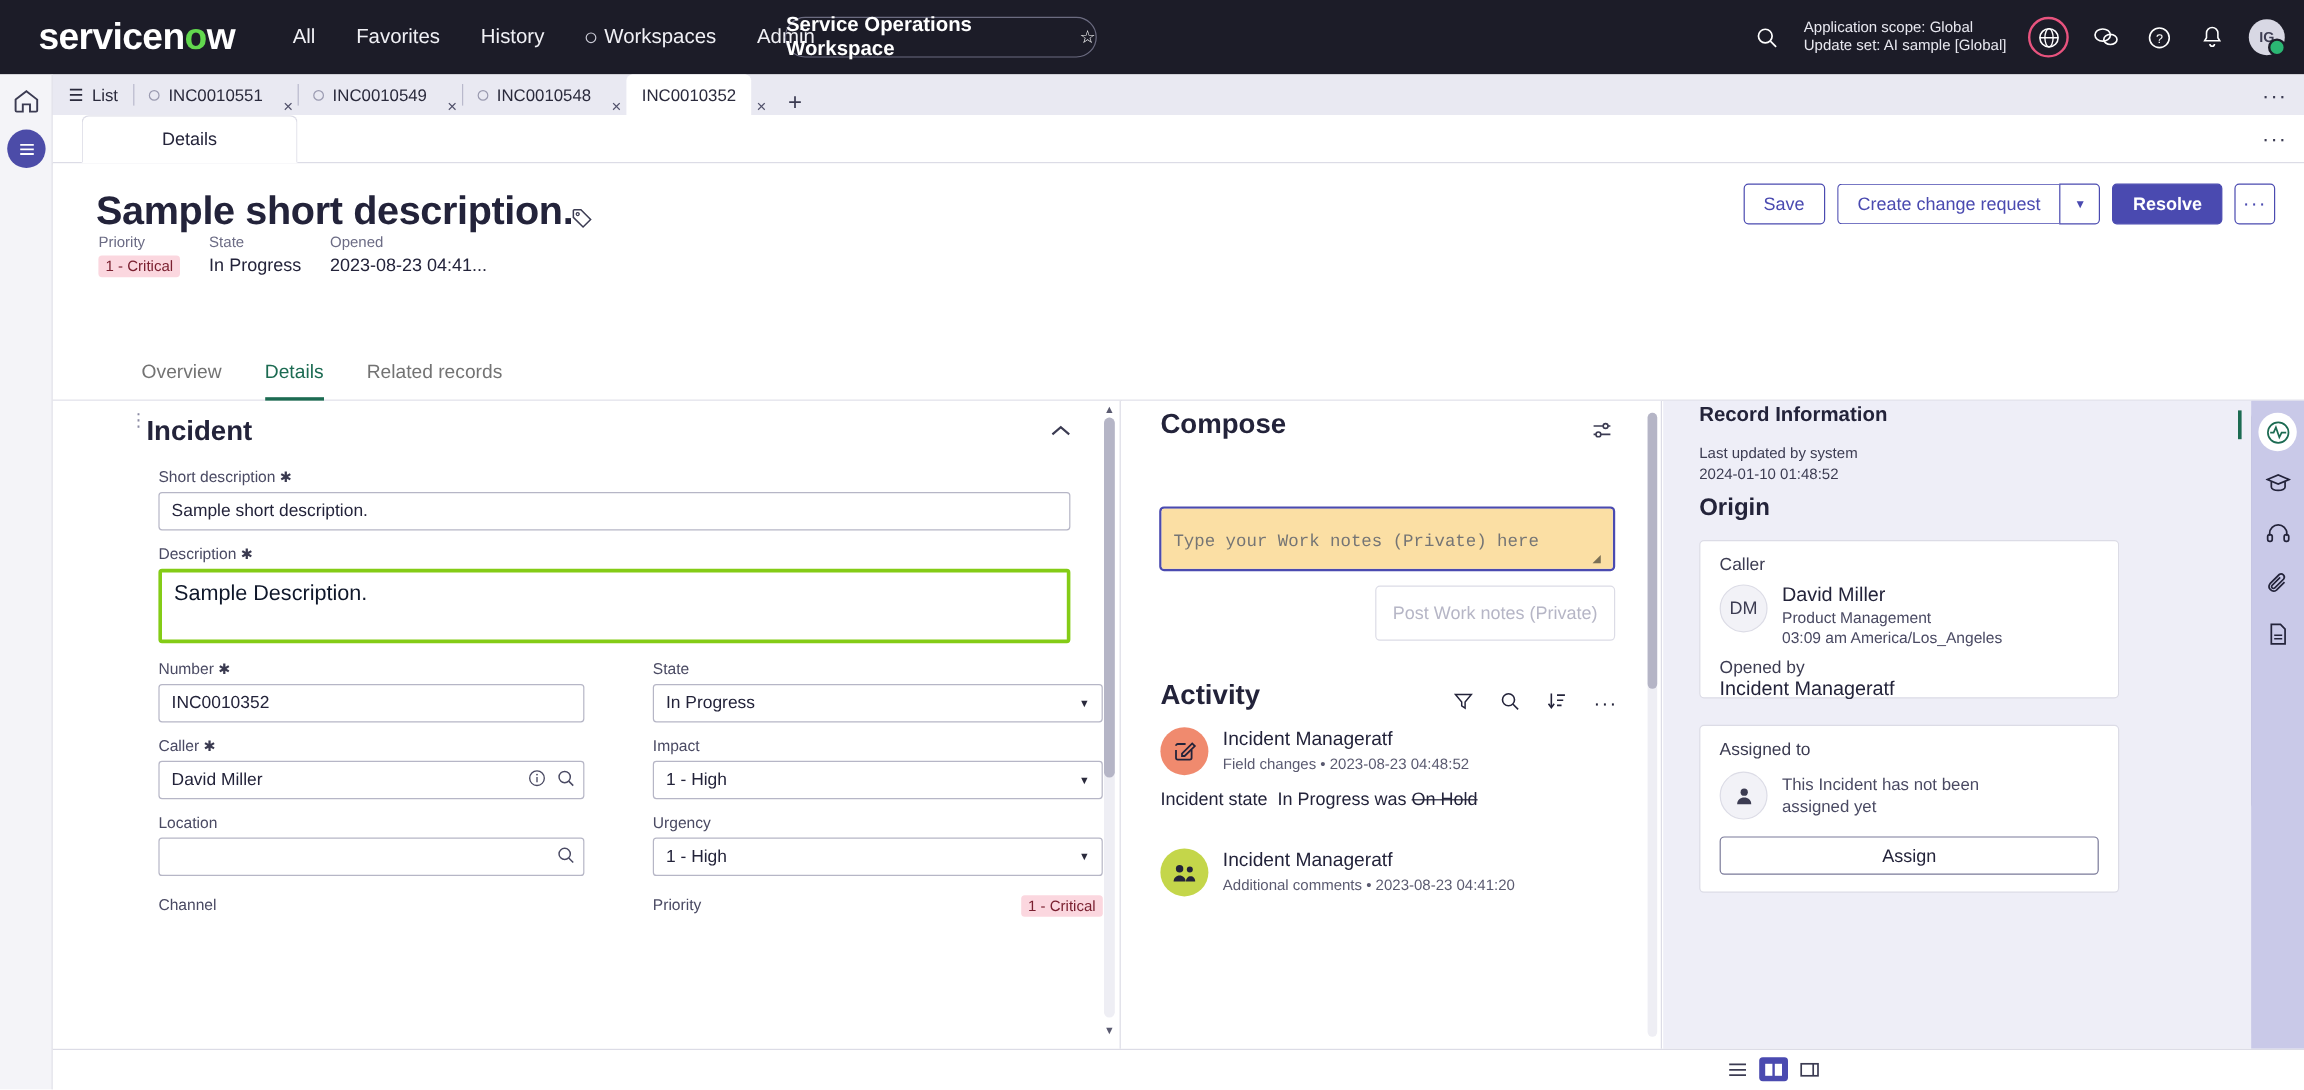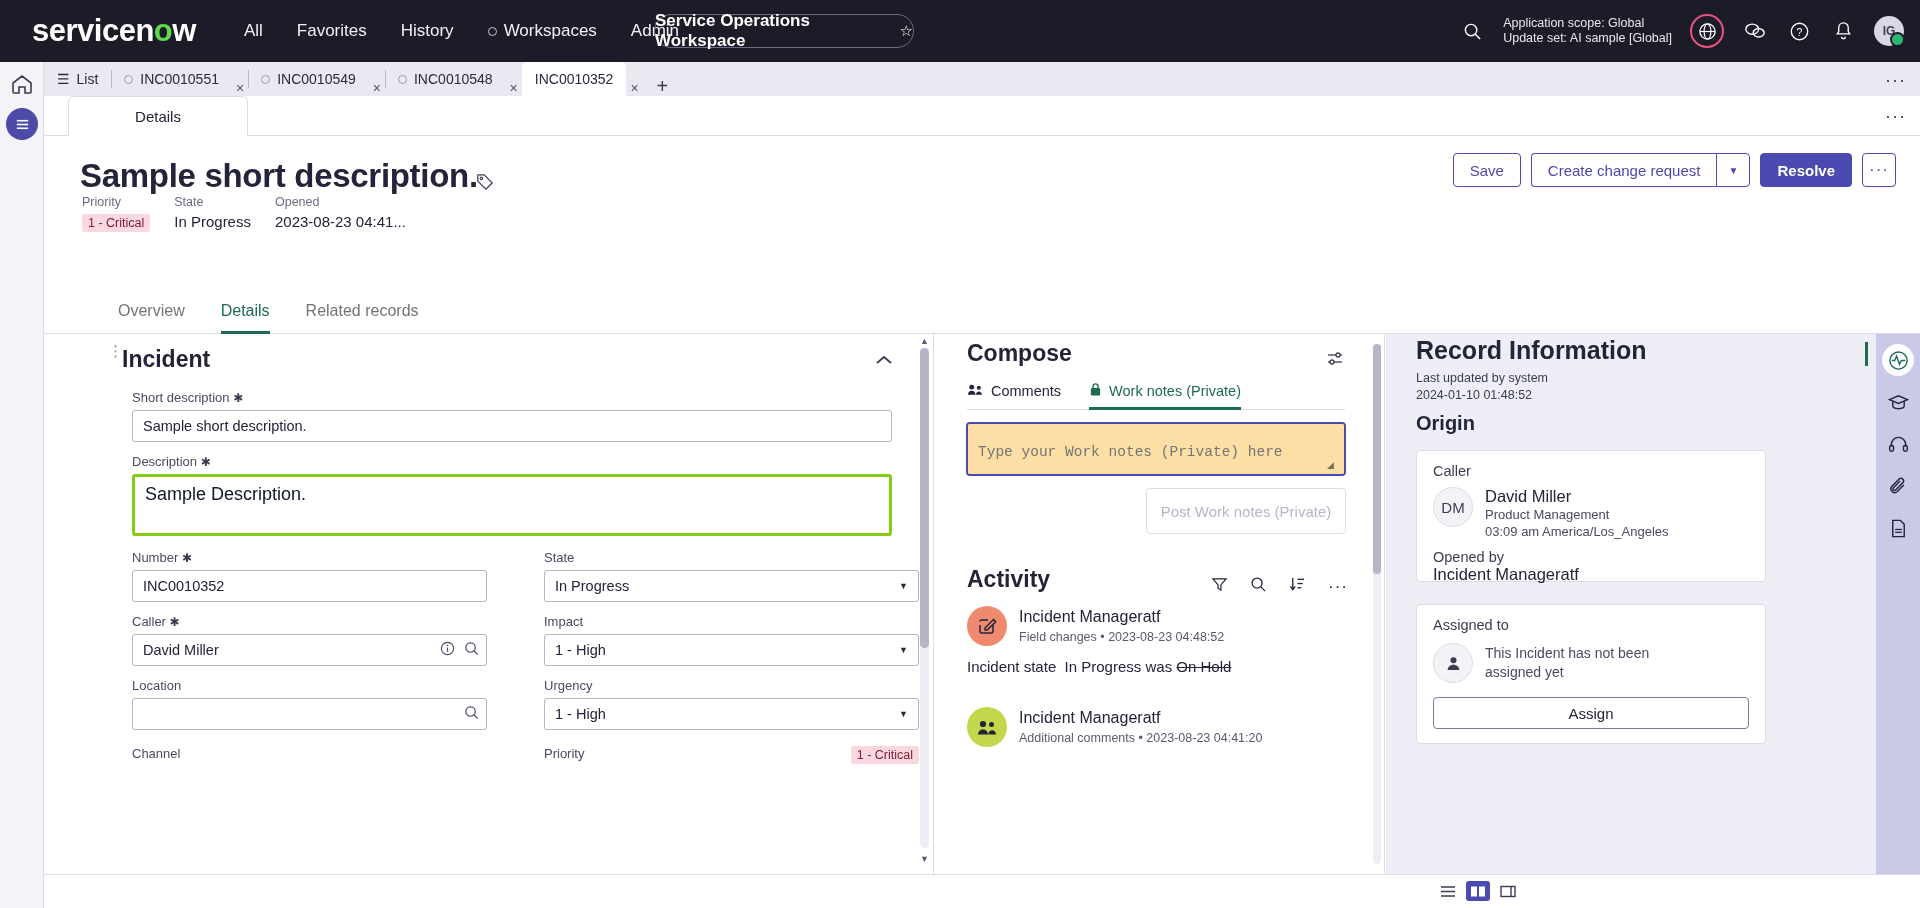--- a/index.html
+++ b/index.html
@@ -225,21 +225,21 @@
   .act-chg { position: absolute; left: 0; font-size: 15px; color: #23233a; }
   .strike { text-decoration: line-through; }
   .midscroll-track { position: absolute; right: 3px; top: 10px; width: 8px; height: 520px; background: #eeeef4; border-radius: 5px; }
   .midscroll-thumb { position: absolute; left: 0; top: 0; width: 8px; height: 230px; background: #b5b5c6; border-radius: 5px; }
 
   
   .col-right {
     position: absolute; left: 1342px; top: 0; width: 534px; height: 540px;
     background: #eeeef7; overflow: hidden;
   }
-  .ri-title { position: absolute; left: 30px; top: 2px; font-size: 25px; font-weight: bold; color: #23233a; }
+  .ri-title { position: absolute; left: 30px; top: 2px; font-size: 17px; font-weight: bold; color: #23233a; }
   .ri-sub { position: absolute; left: 30px; top: 36px; font-size: 12.5px; color: #3c3c52; line-height: 17px; }
   .ri-origin { position: absolute; left: 30px; top: 78px; font-size: 20px; font-weight: bold; color: #23233a; }
   .ri-card {
     position: absolute; left: 30px; width: 350px; background: #fff;
     border: 1px solid #dcdce6; border-radius: 4px;
   }
   .ri-lbl { font-size: 14.5px; color: #3c3c52; }
   .ri-av {
     width: 40px; height: 40px; border-radius: 50%; background: #f2f2f7;
     border: 1px solid #dcdce6; display: flex; align-items: center; justify-content: center;
@@ -525,38 +525,20 @@
 
   <div class="col-mid">
     <div class="compose-title">Compose</div>
     <div class="compose-settings">
       <svg width="18" height="18" viewBox="0 0 18 18">
           <line x1="2" y1="5" x2="16" y2="5" stroke="#3b3b52" stroke-width="1.3"></line>
           <circle cx="12" cy="5" r="2" fill="#fff" stroke="#3b3b52" stroke-width="1.3"></circle>
           <line x1="2" y1="12" x2="16" y2="12" stroke="#3b3b52" stroke-width="1.3"></line>
           <circle cx="6" cy="12" r="2" fill="#fff" stroke="#3b3b52" stroke-width="1.3"></circle>
         </svg>
-    </div>
-    <div class="ctabs">
-      <div class="ctab">
-        <span><svg width="17" height="13" viewBox="0 0 18 13">
-              <circle cx="5" cy="4" r="2.6" fill="#23233a"></circle>
-              <circle cx="12.5" cy="4.6" r="2.1" fill="#23233a"></circle>
-              <path d="M1 12c0-2.5 1.9-4.2 4-4.2s4 1.7 4 4.2z" fill="#23233a"></path>
-              <path d="M9.4 12c0-2.1 1.5-3.5 3.2-3.5s3.2 1.4 3.2 3.5z" fill="#23233a"></path>
-            </svg></span>
-        <span>Comments</span>
-      </div>
-      <div class="ctab active">
-        <span><svg width="13" height="15" viewBox="0 0 14 16">
-              <rect x="2" y="6.5" width="10" height="8" rx="1.3" fill="#1c6b52"></rect>
-              <path d="M4.3 6.5V4.6a2.7 2.7 0 015.4 0v1.9" fill="none" stroke="#1c6b52" stroke-width="1.5"></path>
-            </svg></span>
-        <span>Work notes (Private)</span>
-      </div>
     </div>
     <textarea class="compose-box" placeholder="Type your Work notes (Private) here" style=""></textarea>
     <span class="resize-grip">◢</span>
     <div class="post-btn">Post Work notes (Private)</div>
 
     <div class="act-title">Activity</div>
     <div class="act-tools">
       <span><svg width="17" height="17" viewBox="0 0 18 18">
             <polygon points="2,3 16,3 10.5,9.5 10.5,15 7.5,13 7.5,9.5" fill="none" stroke="#23233a" stroke-width="1.3"></polygon>
           </svg></span>

